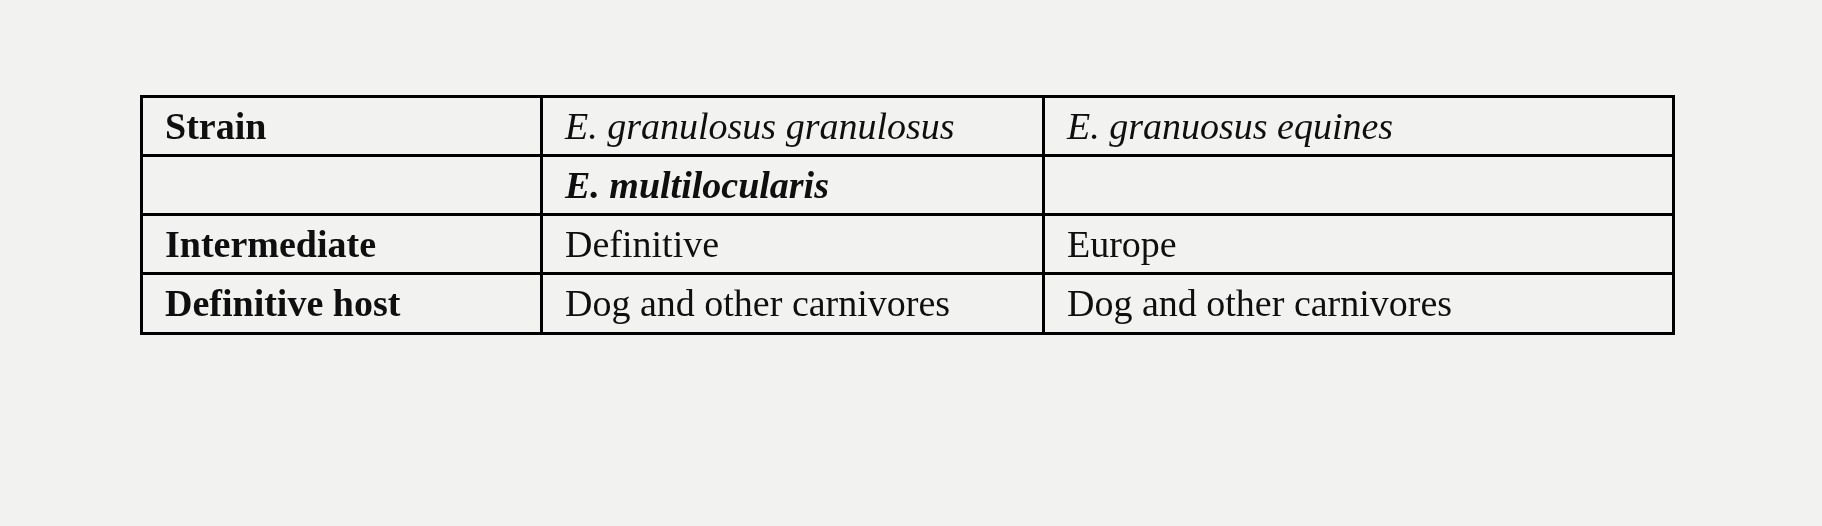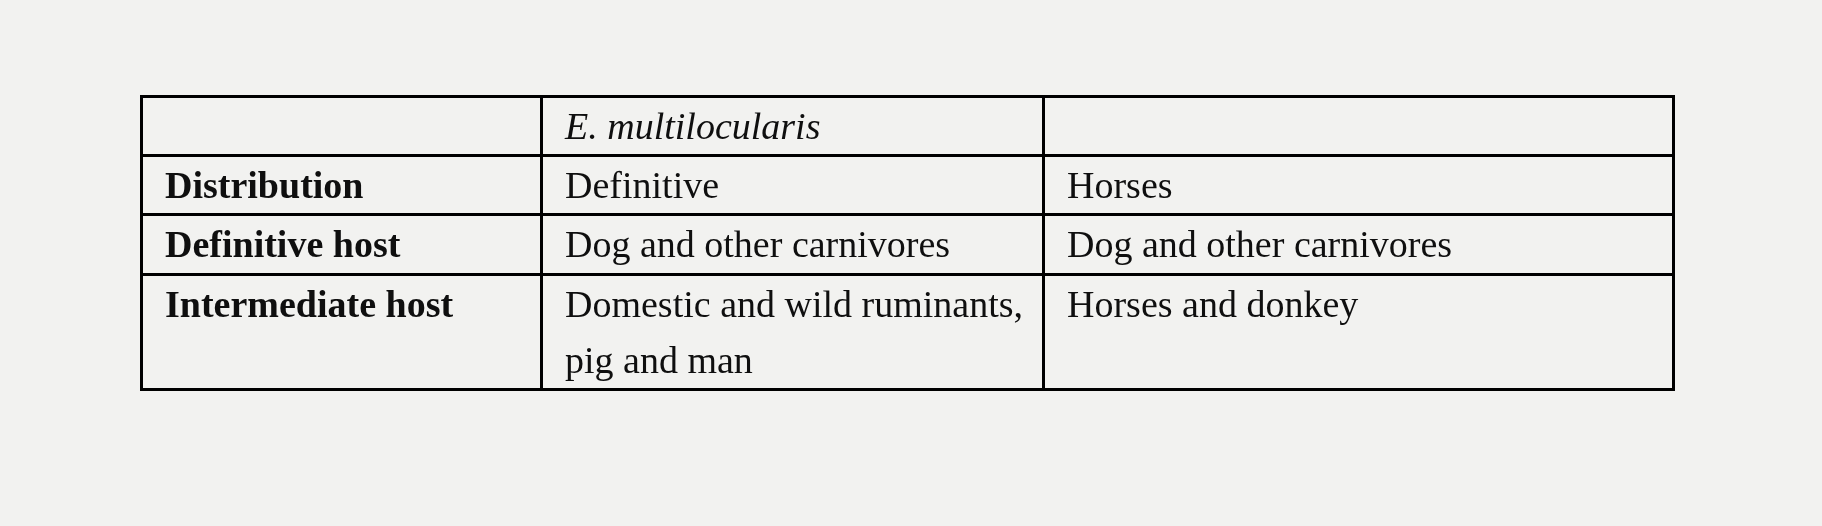--- a/index.html
+++ b/index.html
@@ -30,53 +30,53 @@
     line-height: 56px;
     vertical-align: top;
     padding: 0 10px 0 22px;
     overflow: hidden;
     white-space: normal;
   }
   col.c0 { width: 400px; }
   col.c1 { width: 502px; }
   col.c2 { width: 630px; }
   tr.r0 { height: 56px; }
-  tr.r1 { height: 57px; }
+  tr.r1 { height: 57px; font-weight: bold; }
   tr.r2 { height: 59px; }
   tr.r3 { height: 60px; font-family: Liberation Serif, serif; }
   tr.r4 { height: 115px; }
   td.rowlabel { font-weight: bold; }
   td.species { font-style: italic; }
 </style>
 </head>
 <body>
 
 <div>
   <table class="strain-table">
     <colgroup>
       <col class="c0">
       <col class="c1">
       <col class="c2">
     </colgroup>
     <tbody>
+      <tr class="r0">
+        <td class="rowlabel">Strain</td>
+        <td class="species">E. granulosus granulosus</td>
+        <td class="species">E. granuosus equines</td>
+      </tr>
       <tr class="r1">
         <td class="rowlabel"></td>
         <td class="species">E. multilocularis</td>
         <td class="species"></td>
       </tr>
       <tr class="r2">
-        <td class="rowlabel">Distribution</td>
+        <td class="rowlabel">Intermediate</td>
         <td>Definitive</td>
-        <td>Horses</td>
+        <td>Europe</td>
       </tr>
       <tr class="r3">
         <td class="rowlabel">Definitive host</td>
         <td>Dog and other carnivores</td>
         <td>Dog and other carnivores</td>
       </tr>
-      <tr class="r4">
-        <td class="rowlabel">Intermediate host</td>
-        <td>Domestic and wild ruminants, pig and man</td>
-        <td>Horses and donkey</td>
-      </tr>
     </tbody>
   </table>
 </div>
 
 </body></html>

